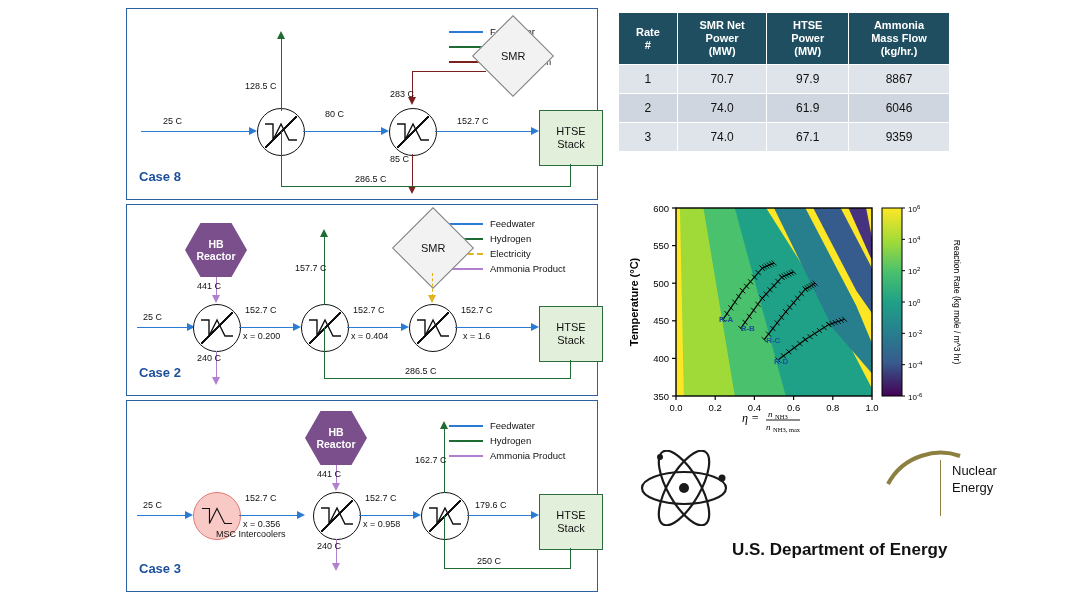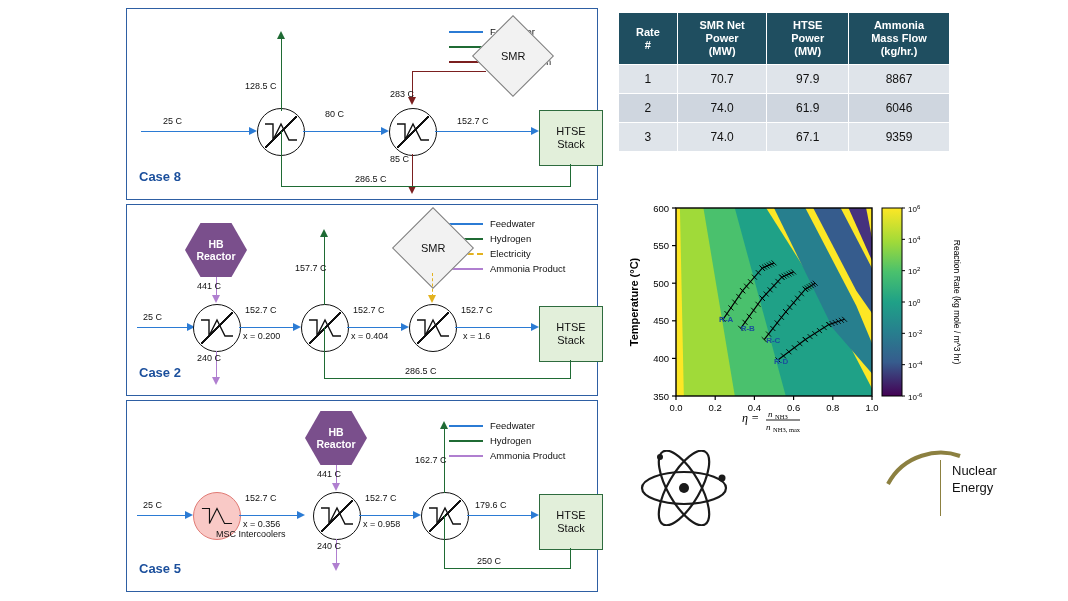--- a/index.html
+++ b/index.html
@@ -228,21 +228,21 @@
 Stack</span>
       </div>
 
       <div class="ln v green" style="left:443px;top:155px;height:18px;"></div>
       <div class="ln h green" style="left:197px;top:173px;width:247px;"></div>
       <div class="ln v green" style="left:197px;top:122px;height:51px;"></div>
       <div class="tag" style="left:278px;top:161px;">286.5 C</div>
     </div>
 
     <div class="case-box" id="case3">
-      <div class="case-label" style="left:12px;top:160px;">Case 5</div>
+      <div class="case-label" style="left:12px;top:160px;">Case 3</div>
 
       <div class="legend" style="left:322px;top:20px;">
         <div class="row">
             <span class="swatch" style="border-color:#2b7bd4"></span>
             <span class="lbl">Feedwater</span>
           </div>
         <div class="row">
             <span class="swatch" style="border-color:#1f6b34"></span>
             <span class="lbl">Hydrogen</span>
           </div>
@@ -524,15 +524,16 @@
         <circle cx="48" cy="38" r="5" fill="#1a1a1a"></circle>
         <circle cx="86" cy="28" r="3.5" fill="#1a1a1a"></circle>
         <circle cx="24" cy="7" r="3" fill="#1a1a1a"></circle>
       </svg>
 
       <svg width="80" height="40" viewBox="0 0 80 40" style="position:absolute;left:250px;top:2px;">
         <path d="M4 36 C 20 6, 54 0, 76 8" fill="none" stroke="#8c8040" stroke-width="4"></path>
       </svg>
       <div style="position:absolute;left:306px;top:14px;width:1px;height:56px;background:#8c8040;"></div>
       <div class="neup-sub" style="left:318px;top:16px;">Nuclear Energy</div>
+      <div class="doe" style="left:98px;top:94px;">U.S. Department of Energy</div>
     </div>
   </div>
 </div>
 
 </body></html>

